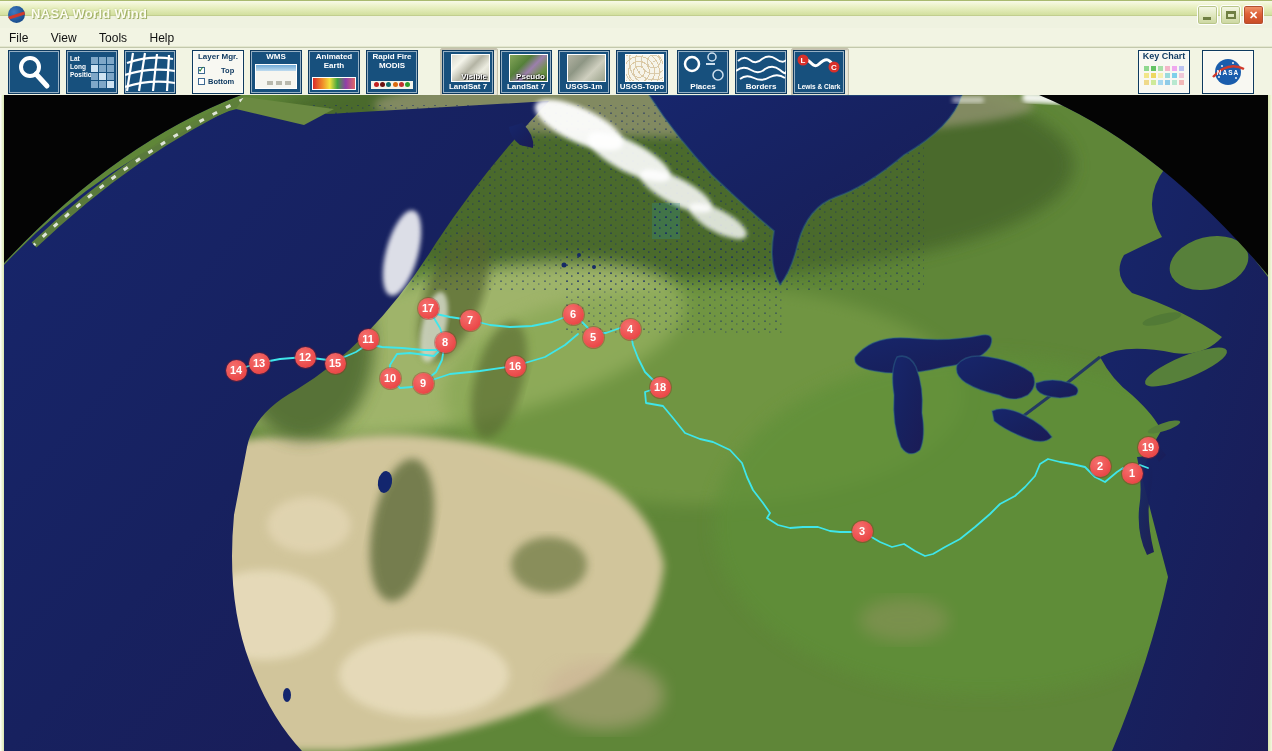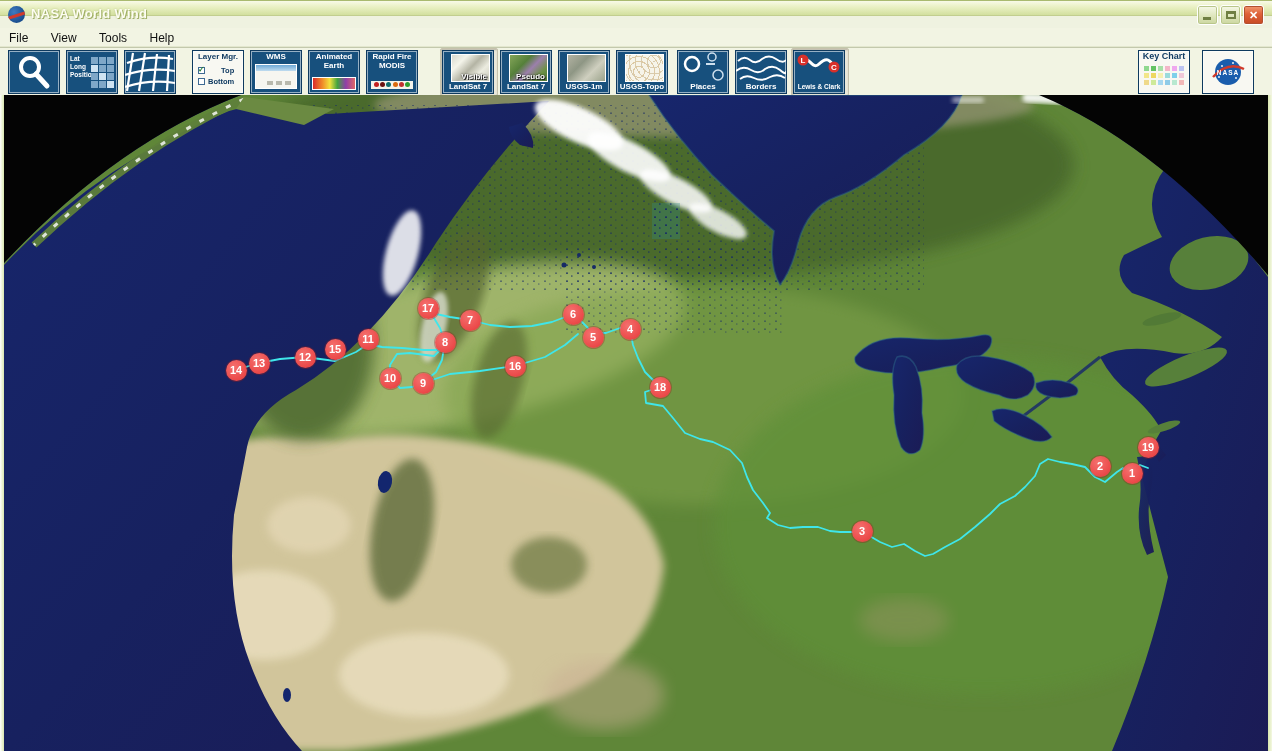--- a/index.html
+++ b/index.html
@@ -433,19 +433,19 @@
       <div class="marker" style="left: 578.5px; top: 231.5px; color: rgb(255, 255, 255);">5</div>
       <div class="marker" style="left: 558.5px; top: 208.5px; color: rgb(255, 255, 255);">6</div>
       <div class="marker" style="left: 455.5px; top: 214.5px; color: rgb(255, 255, 255);">7</div>
       <div class="marker" style="left: 430.5px; top: 236.5px; color: rgb(255, 255, 255);">8</div>
       <div class="marker" style="left: 408.5px; top: 277.5px; color: rgb(255, 255, 255);">9</div>
       <div class="marker" style="left: 375.5px; top: 272.5px; color: rgb(255, 255, 255);">10</div>
       <div class="marker" style="left: 353.5px; top: 233.5px; color: rgb(255, 255, 255);">11</div>
       <div class="marker" style="left: 290.5px; top: 251.5px; color: rgb(255, 255, 255);">12</div>
       <div class="marker" style="left: 244.5px; top: 257.5px; color: rgb(255, 255, 255);">13</div>
       <div class="marker" style="left: 221.5px; top: 264.5px; color: rgb(255, 255, 255);">14</div>
-      <div class="marker" style="left: 320.5px; top: 244px; color: rgb(255, 255, 255);">15</div>
+      <div class="marker" style="left: 320.5px; top: 258px; color: rgb(255, 255, 255);">15</div>
       <div class="marker" style="left: 500.5px; top: 260.5px; color: rgb(255, 255, 255);">16</div>
       <div class="marker" style="left: 413.5px; top: 202.5px; color: rgb(255, 255, 255);">17</div>
       <div class="marker" style="left: 645.5px; top: 281.5px; color: rgb(255, 255, 255);">18</div>
       <div class="marker" style="left: 1133.5px; top: 342px; color: rgb(255, 255, 255);">19</div>
     </div>
 </div>
 
 </body></html>

